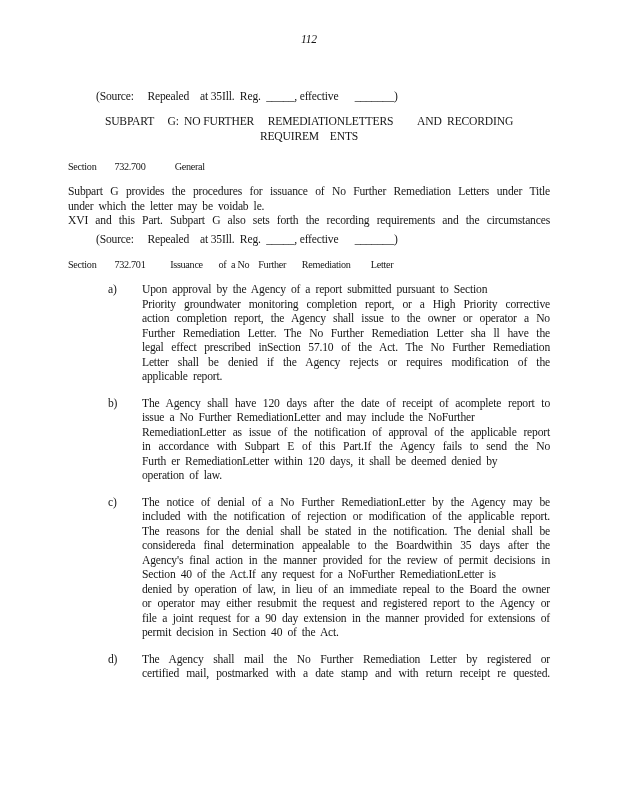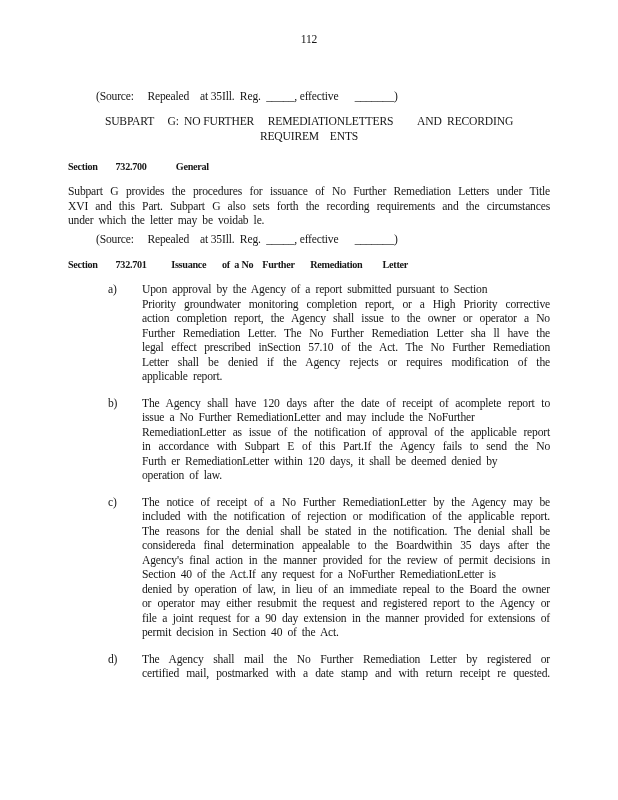--- a/index.html
+++ b/index.html
@@ -30,30 +30,30 @@
   .just {
     text-align: justify;
     text-align-last: justify;
   }
   .ragged {
     text-align: justify;
     text-align-last: left;
     word-spacing: 2.4px;
   }
   .center { text-align: center; }
-  .block-page-number { margin-bottom: 42px; }
+  .block-page-number { margin-bottom: 42px; font-style: italic; }
   .block-source { margin-bottom: 11px; padding-left: 28px; }
   .block-center-heading { margin-bottom: 16px; }
   .block-section-heading { margin-bottom: 12px; }
   .block-paragraph { margin-bottom: 4px; }
   .block-list-item { margin-bottom: 12px; display: flex; }
   .section-heading-text {
     font-size: 10.2px;
     line-height: 13px;
-    font-weight: bold;
+    font-weight: normal;
     letter-spacing: -0.3px;
     white-space: pre-wrap;
   }
   .list-letter {
     flex: none;
     box-sizing: border-box;
     width: 74px;
     padding-left: 40px;
   }
   .list-lines { flex: 1; min-width: 0; }
@@ -70,22 +70,22 @@
     </div>
     <div class="block-center-heading">
       <div class="line center">SUBPART     G:  NO FURTHER     REMEDIATIONLETTERS         AND  RECORDING</div>
       <div class="line center">REQUIREM    ENTS</div>
     </div>
     <div class="block-section-heading">
       <div class="section-heading-text">Section        732.700             General</div>
     </div>
     <div class="block-paragraph">
       <div class="line just">Subpart G provides the procedures for issuance of No Further Remediation Letters under Title</div>
+      <div class="line ragged">under which the letter may be voidab le.</div>
       <div class="line just">XVI and this Part. Subpart G also sets forth the recording requirements and the circumstances</div>
-      <div class="line ragged">under which the letter may be voidab le.</div>
     </div>
     <div class="block-source">
       <div class="line">(Source:     Repealed    at 35Ill.  Reg.  _____, effective      _______)</div>
     </div>
     <div class="block-section-heading">
       <div class="section-heading-text">Section        732.701           Issuance       of  a No    Further       Remediation         Letter</div>
     </div>
     <div class="block-list-item">
       <div class="list-letter line">a)</div>
       <div class="list-lines">
@@ -105,21 +105,21 @@
         <div class="line ragged">issue a No Further RemediationLetter and may include the NoFurther</div>
         <div class="line just">RemediationLetter as issue of the notification of approval of the applicable report</div>
         <div class="line just">in accordance with Subpart E of this Part.If the Agency fails to send the No</div>
         <div class="line ragged">Furth er RemediationLetter within 120 days, it shall be deemed denied by</div>
         <div class="line ragged">operation of law.</div>
       </div>
     </div>
     <div class="block-list-item">
       <div class="list-letter line">c)</div>
       <div class="list-lines">
-        <div class="line just">The notice of receipt of a No Further RemediationLetter by the Agency may be</div>
+        <div class="line just">The notice of denial of a No Further RemediationLetter by the Agency may be</div>
         <div class="line just">included with the notification of rejection or modification of the applicable report.</div>
         <div class="line just">The reasons for the denial shall be stated in the notification. The denial shall be</div>
         <div class="line just">considereda final determination appealable to the Boardwithin 35 days after the</div>
         <div class="line just">Agency's final action in the manner provided for the review of permit decisions in</div>
         <div class="line ragged">Section 40 of the Act.If any request for a NoFurther RemediationLetter is</div>
         <div class="line just">denied by operation of law, in lieu of an immediate repeal to the Board the owner</div>
         <div class="line just">or operator may either resubmit the request and registered report to the Agency or</div>
         <div class="line just">file a joint request for a 90 day extension in the manner provided for extensions of</div>
         <div class="line ragged">permit decision in Section 40 of the Act.</div>
       </div>

